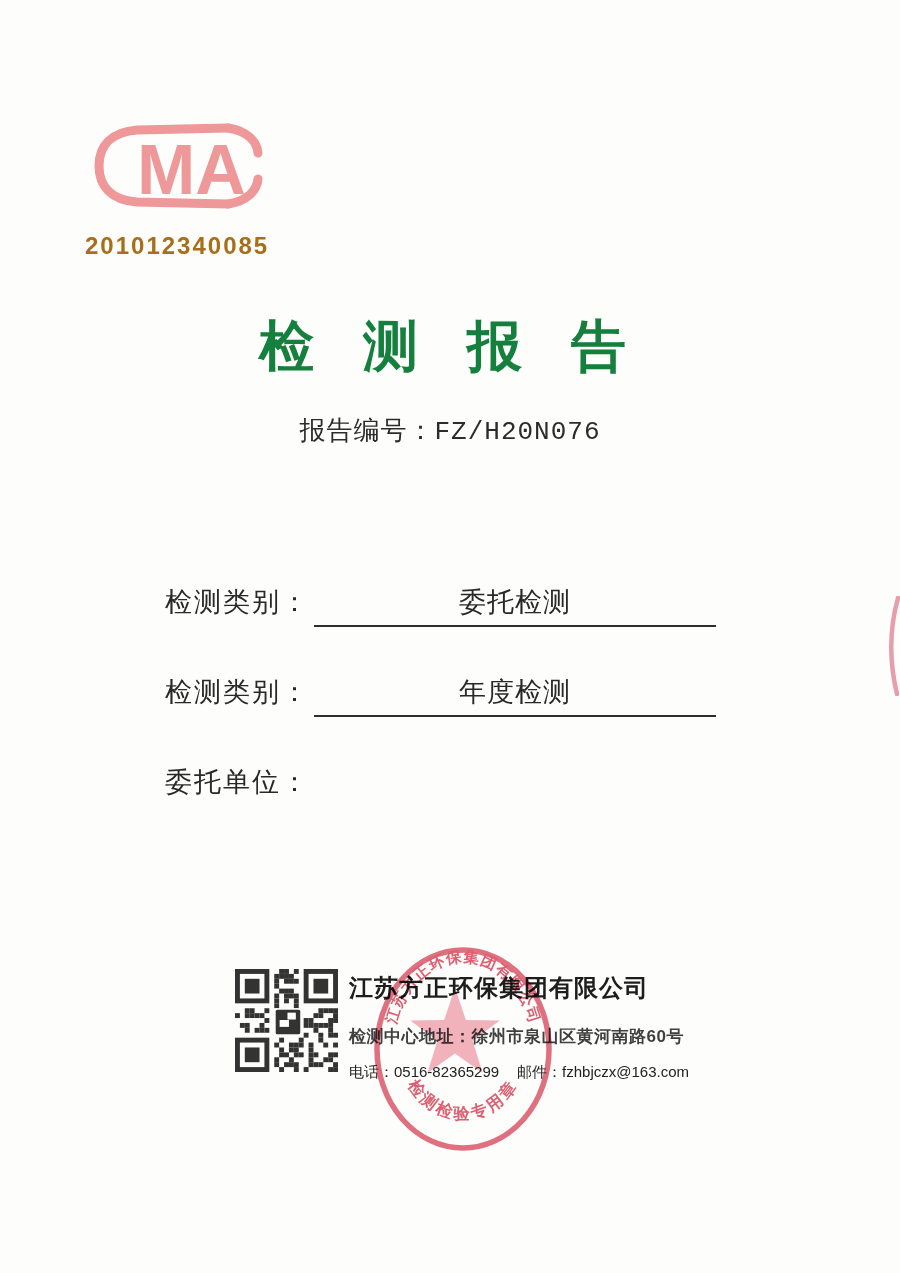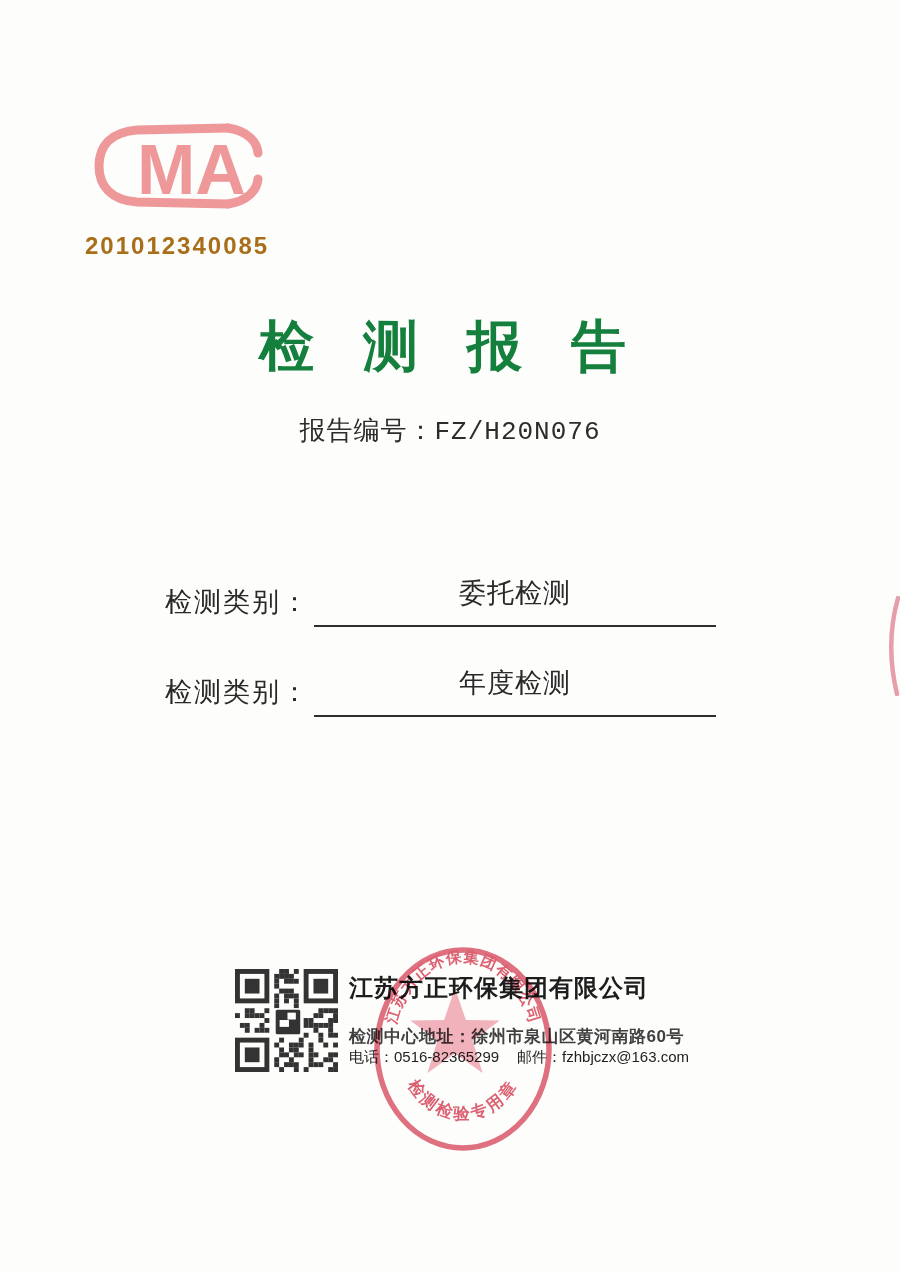--- a/index.html
+++ b/index.html
@@ -27,30 +27,30 @@
     font-size:26px;color:#2c2c2c;letter-spacing:1px;font-family:Liberation Mono, monospace;
   }
   
   .field-row{position:absolute;left:165px;height:46px;display:flex;align-items:flex-end;}
   .field-row.r0{top:581px;}
   .field-row.r1{top:671px;}
   .field-row.r2{top:761px;}
   .field-label{font-size:27px;color:#292929;letter-spacing:2px;padding-bottom:7px;white-space:nowrap;}
   .field-value{
     width:402px;margin-left:4px;border-bottom:2px solid #2e2e2e;
-    text-align:center;font-size:27px;color:#292929;padding-bottom:14px;
+    text-align:center;font-size:27px;color:#292929;padding-bottom:5px;
     letter-spacing:1px;white-space:nowrap;
   }
   
   .qr{position:absolute;left:235px;top:969px;width:103px;height:103px;}
   .qr svg{display:block;width:103px;height:103px;}
   .org{position:absolute;left:349px;top:972px;white-space:nowrap;}
   .org-company{font-size:24px;font-weight:bold;color:#1d1d1d;letter-spacing:1px;}
   .org-address{margin-top:21px;font-size:17px;font-weight:bold;color:#404040;letter-spacing:.5px;}
-  .org-contact{font-size:15px;color:#222;}
+  .org-contact{margin-top:15px;font-size:15px;color:#222;}
   .org-contact .gap{display:inline-block;width:18px;}
   .footer-date{
     position:absolute;left:352px;top:1094px;
     font-size:29px;font-weight:bold;color:#1b1b1b;letter-spacing:1px;white-space:nowrap;
   }
   
   .seal{
     position:absolute;left:371px;top:946px;width:184px;height:206px;
     mix-blend-mode:multiply;opacity:.88;pointer-events:none;
   }
@@ -83,20 +83,21 @@
 
   <div class="field-row r0">
     <span class="field-label">检测类别：</span>
     <span class="field-value">委托检测</span>
   </div>
   <div class="field-row r1">
     <span class="field-label">检测类别：</span>
     <span class="field-value">年度检测</span>
   </div>
   <div class="field-row r2">
+    <span class="field-label">委托单位：</span>
   </div>
 
   <div class="qr">
     <svg viewBox="0 0 100 100" aria-hidden="true">
         <rect x="0" y="42.857142857142854" width="4.761904761904762" height="4.761904761904762" fill="#333"></rect>
         <rect x="4.761904761904762" y="52.38095238095238" width="4.761904761904762" height="4.761904761904762" fill="#333"></rect>
         <rect x="9.523809523809524" y="38.095238095238095" width="4.761904761904762" height="4.761904761904762" fill="#333"></rect>
         <rect x="9.523809523809524" y="42.857142857142854" width="4.761904761904762" height="4.761904761904762" fill="#333"></rect>
         <rect x="9.523809523809524" y="52.38095238095238" width="4.761904761904762" height="4.761904761904762" fill="#333"></rect>
         <rect x="9.523809523809524" y="57.14285714285714" width="4.761904761904762" height="4.761904761904762" fill="#333"></rect>

